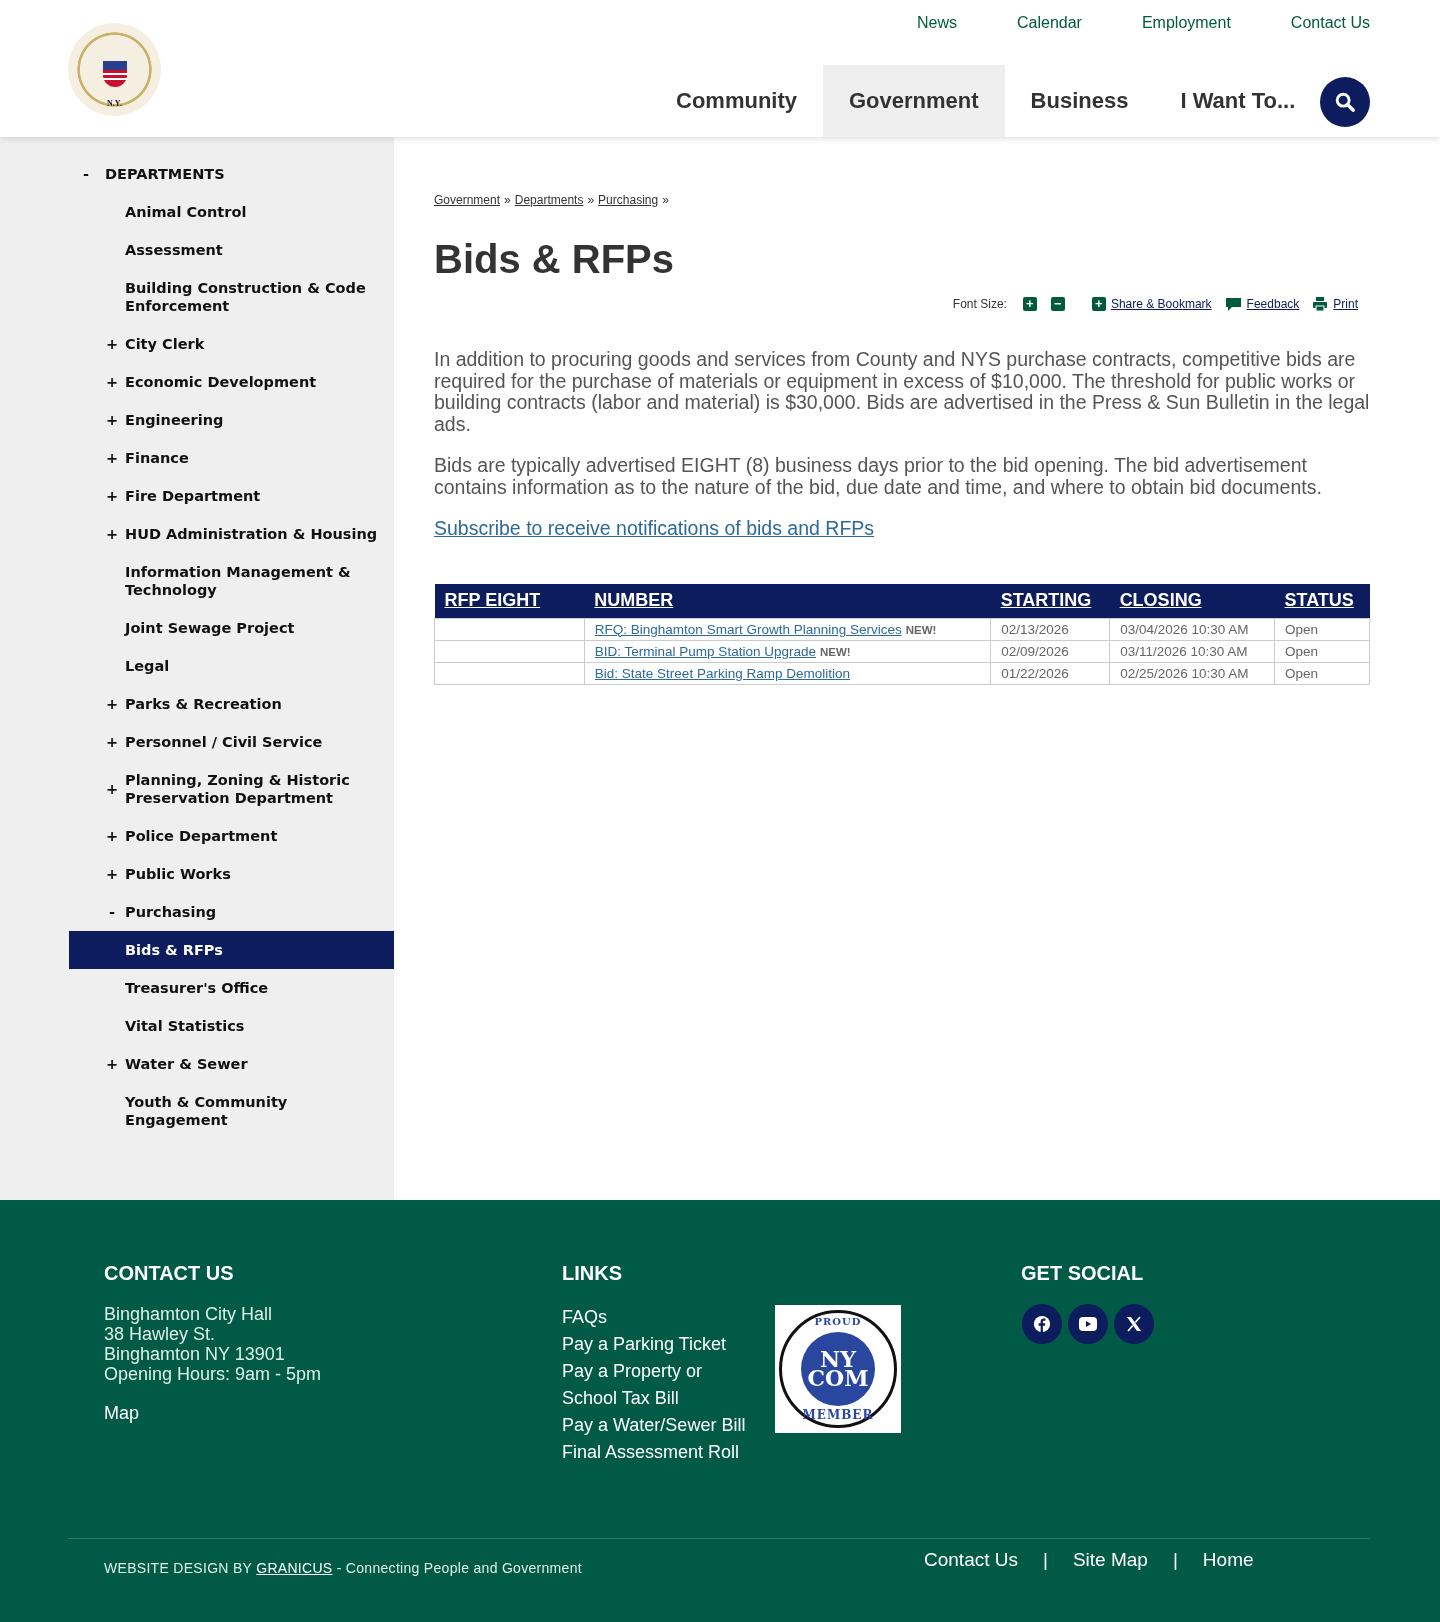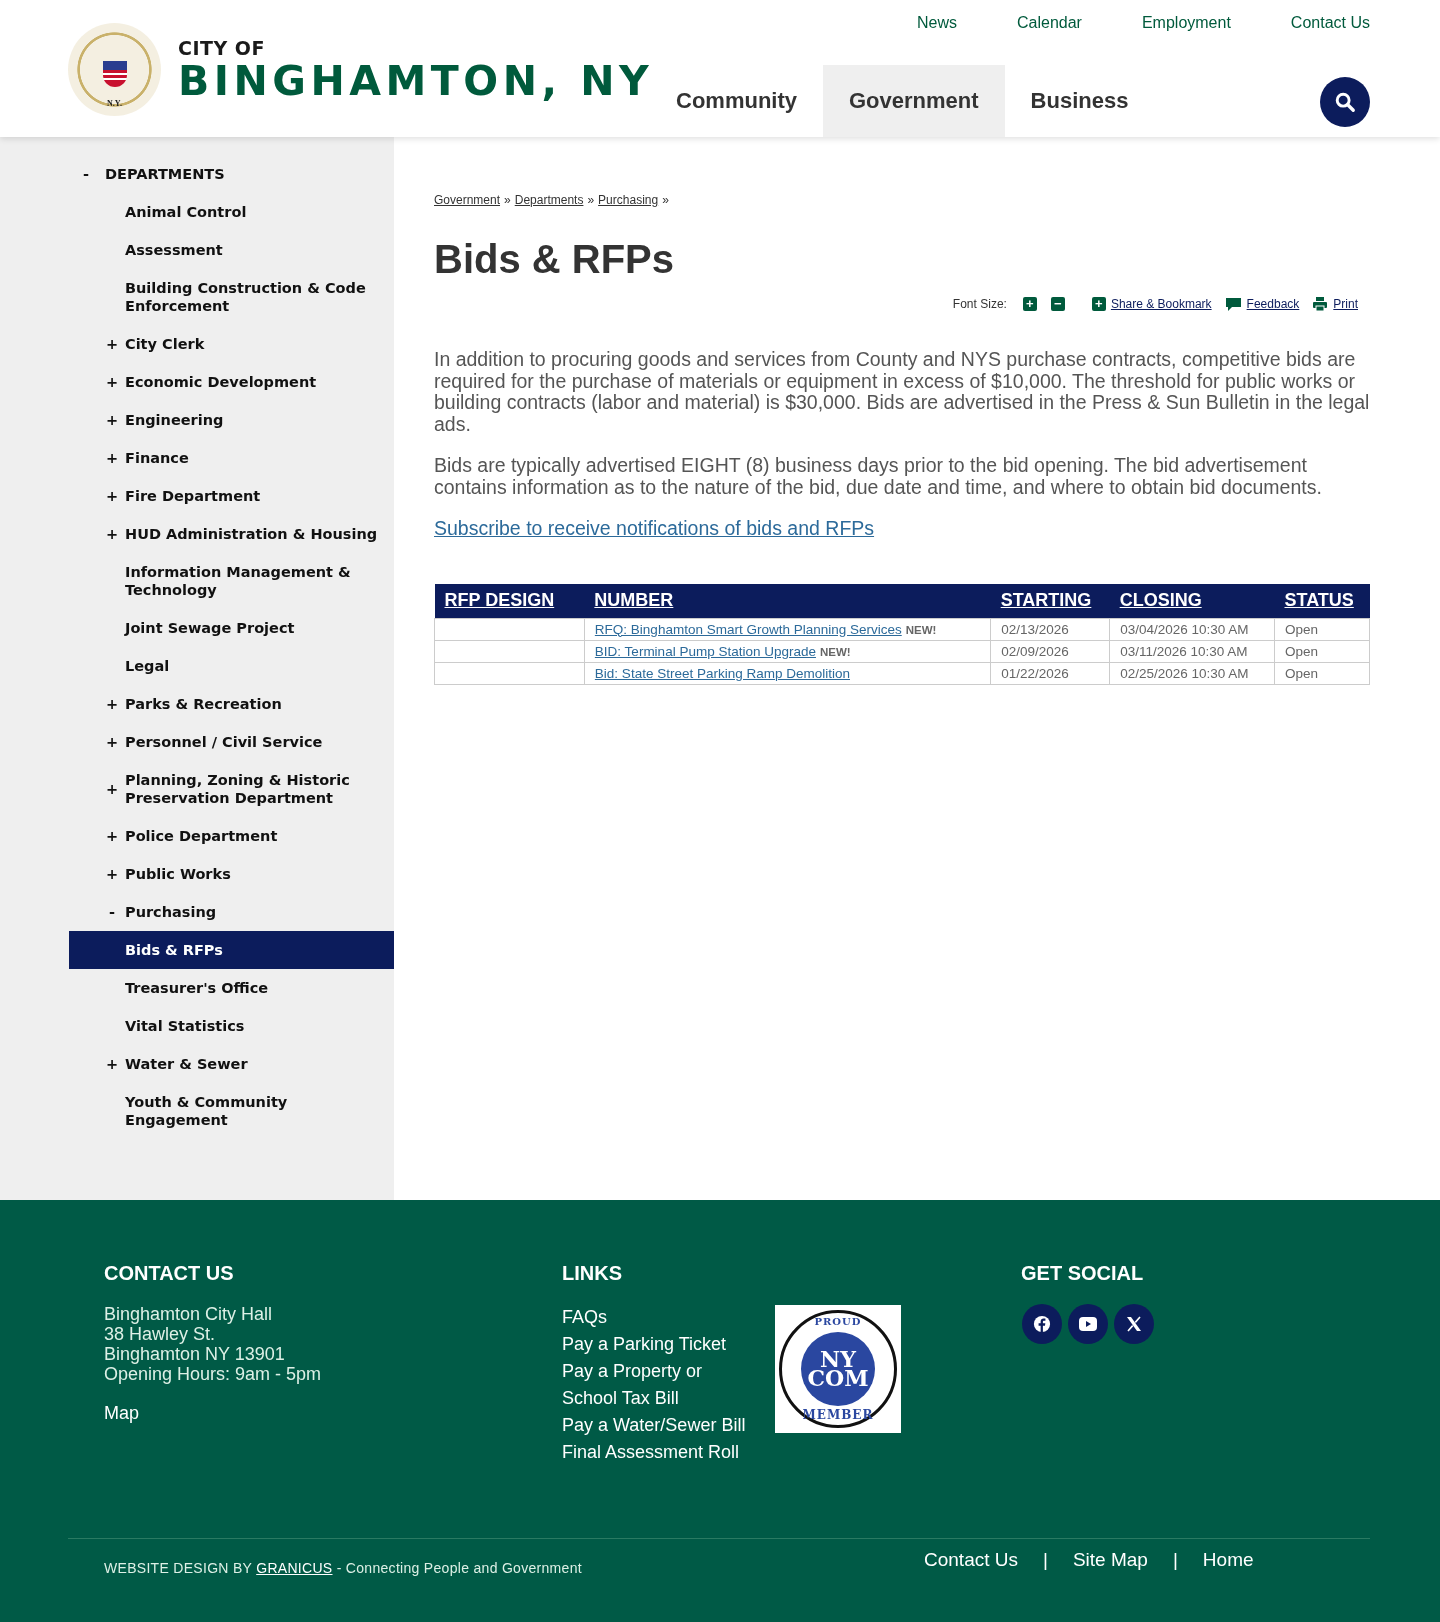--- a/index.html
+++ b/index.html
@@ -87,37 +87,34 @@
 <body>
 
 <header class="header">
   <a class="logo" style="text-decoration:none">
     <div class="seal">
       <div class="shield"></div>
       <div class="ring-text">
           <span>N.Y.</span>
         </div>
     </div>
-    <div class="logo-text">
-      <div class="logo-city">CITY OF</div>
-      <div class="logo-name">BINGHAMTON, NY</div>
-    </div>
   </a>
 
   <nav class="utility-nav">
     <a href="#">News</a>
     <a href="#">Calendar</a>
     <a href="#">Employment</a>
     <a href="#">Contact Us</a>
   </nav>
 
   <nav class="main-nav">
     <a href="#" class="nav-item">Community</a>
     <a href="#" class="nav-item active">Government</a>
     <a href="#" class="nav-item">Business</a>
+    <a href="#" class="nav-item">I Want To...</a>
   </nav>
 
   <a href="#" class="search-btn">
     <svg width="22" height="22" viewBox="0 0 24 24">
       <circle cx="10" cy="10" r="6.5" fill="none" stroke="#fff" stroke-width="3.2"></circle>
       <line x1="15" y1="15" x2="21" y2="21" stroke="#fff" stroke-width="3.6" stroke-linecap="round"></line>
     </svg>
   </a>
 </header>
 
@@ -263,21 +260,21 @@
   <table class="rfp-table">
     <colgroup>
       <col style="width:150px">
         <col style="width:407px">
         <col style="width:119px">
         <col style="width:165px">
         <col style="width:95px">
     </colgroup>
     <thead>
       <tr>
-        <th><a href="#">RFP DESIGN</a></th>
+        <th><a href="#">RFP EIGHT</a></th>
         <th><a href="#">NUMBER</a></th>
         <th><a href="#">STARTING</a></th>
         <th><a href="#">CLOSING</a></th>
         <th><a href="#">STATUS</a></th>
       </tr>
     </thead>
     <tbody id="rfp-body">
         <tr>
           <td></td>
           <td><a href="#">RFQ: Binghamton Smart Growth Planning Services</a><span class="new">NEW!</span></td>

